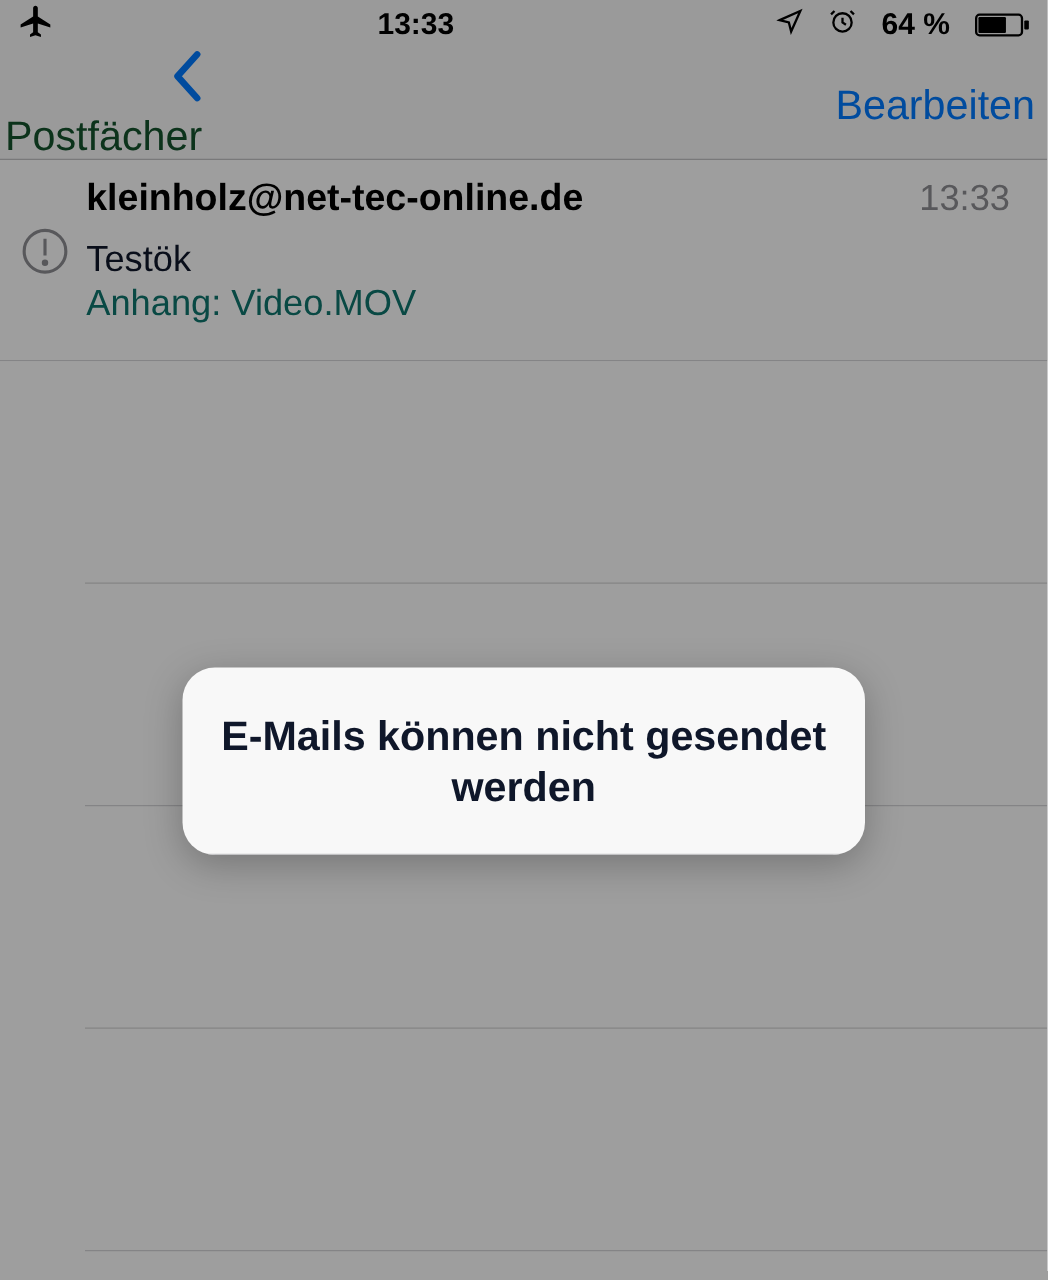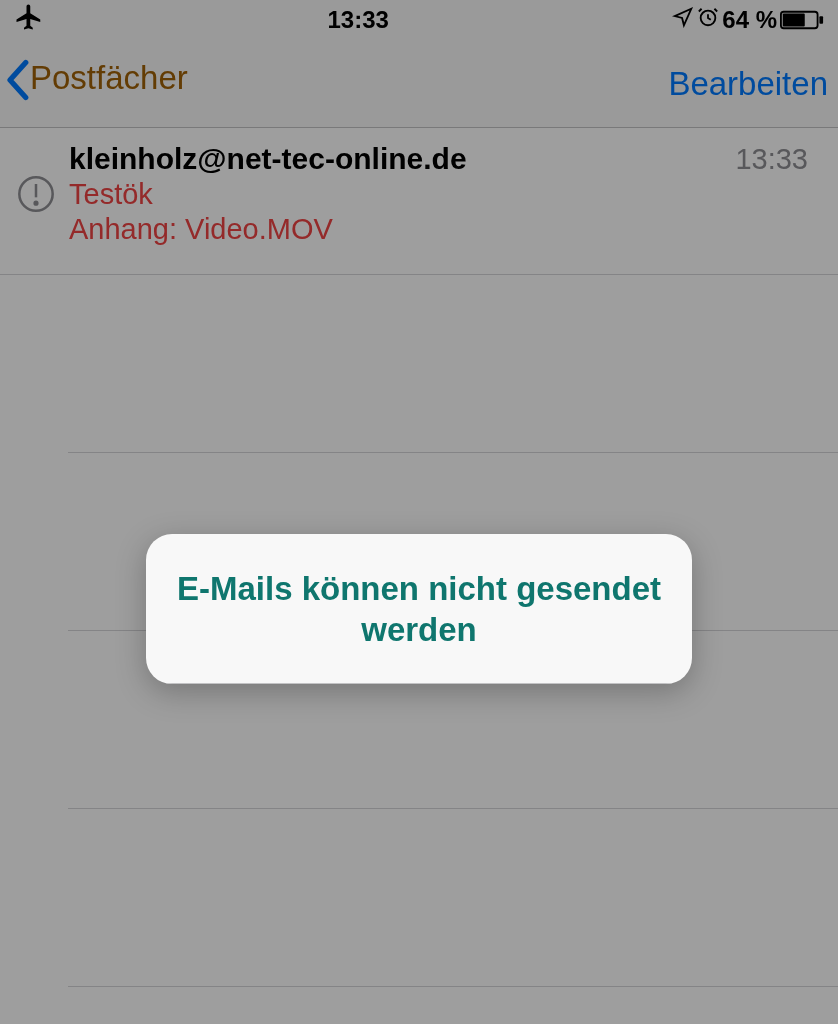--- a/index.html
+++ b/index.html
@@ -18,44 +18,45 @@
       background: #f8f8f8;
       display: flex;
       align-items: center;
       justify-content: space-between;
       padding: 0 14px;
       font-size: 24px;
       font-weight: 600;
       color: #000;
     }
     .status-left { display: flex; align-items: center; gap: 6px; }
-    .status-right { display: flex; align-items: center; gap: 3px; }
+    .status-right { display: flex; align-items: center; gap: 20px; }
     .airplane-icon svg { width: 30px; height: 30px; }
     .location-icon svg { width: 22px; height: 22px; }
     .alarm-icon svg { width: 22px; height: 22px; }
     .battery-icon { display: flex; align-items: center; }
     .battery-icon svg { width: 44px; height: 20px; }
 
     
     .nav-bar {
       height: 88px;
       background: #f8f8f8;
       border-bottom: 1px solid #c4c4c6;
       display: flex;
       align-items: center;
       justify-content: space-between;
       padding: 0 10px 0 4px;
       position: relative;
     }
     .nav-back {
       display: flex;
-      align-items: flex-start;
-      color: #a16207;
+      align-items: flex-end;
+      color: #14532d;
       font-size: 33px;
       cursor: pointer;
+      flex-direction: column;
     }
     .nav-back .chevron { margin-right: 0px; }
     .nav-back .chevron svg { width: 26px; height: 42px; }
     .nav-title {
       position: absolute;
       left: 0; right: 0;
       text-align: center;
       font-size: 33px;
       font-weight: 600;
       color: #000;
@@ -97,26 +98,26 @@
       font-weight: 700;
       color: #000;
     }
     .mail-row .time {
       font-size: 29px;
       color: #8e8e93;
       font-weight: 400;
     }
     .mail-row .subject {
       font-size: 29px;
-      color: #ef4444;
-      margin-top: 2px;
+      color: #0f172a;
+      margin-top: 16px;
     }
     .mail-row .attachment {
       font-size: 29px;
-      color: #ef4444;
+      color: #0f766e;
       margin-top: 2px;
     }
 
     
     .dim {
       position: absolute;
       inset: 0;
       background: rgba(0,0,0,0.38);
       z-index: 10;
     }
@@ -135,21 +136,21 @@
       box-shadow: 0 8px 30px rgba(0,0,0,0.25);
     }
     .alert-content {
       padding: 34px 28px 28px;
       text-align: center;
     }
     .alert-title {
       font-size: 33px;
       font-weight: 600;
       line-height: 1.25;
-      color: #0f766e;
+      color: #0f172a;
       margin-bottom: 4px;
     }
     .alert-message {
       font-size: 25px;
       line-height: 1.32;
       color: #000;
     }
     .alert-sep {
       height: 1px;
       background: #c2c2c4;

